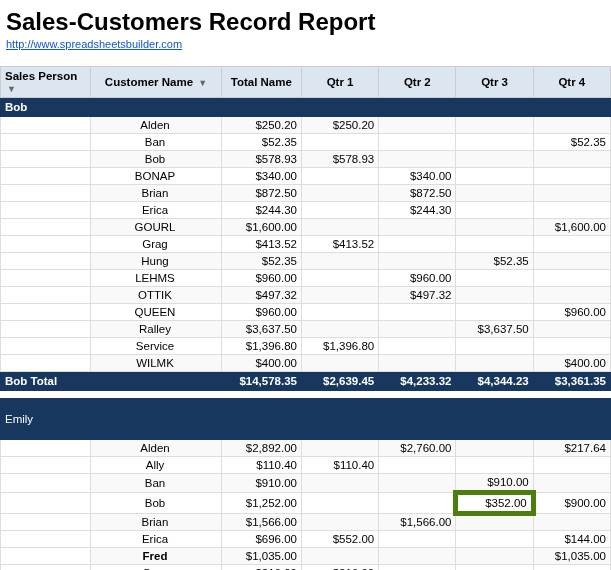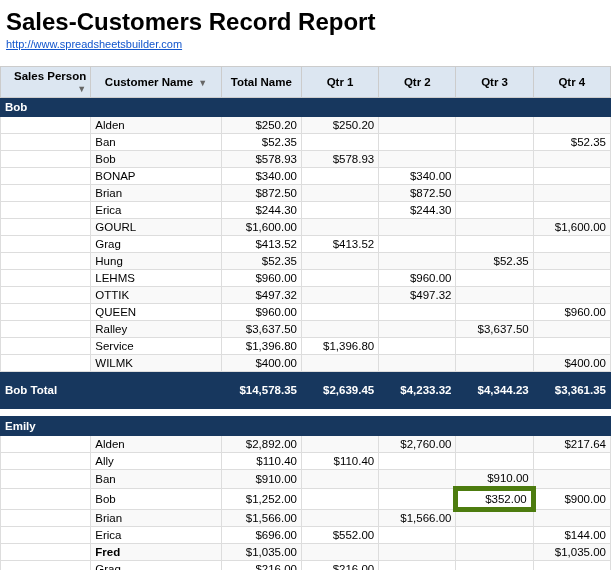--- a/index.html
+++ b/index.html
@@ -32,33 +32,33 @@
       font-size: 11.5px;
     }
     th {
       background: #fff;
       border: 1px solid #ccc;
       padding: 3px 4px;
       text-align: center;
       font-weight: bold;
       color: #000;
     }
-    th.left { text-align: right; }
+    th.left { text-align: left; }
     th .filter-arrow {
       font-size: 9px;
       color: #666;
       margin-left: 2px;
     }
     td {
       border: 1px solid #ddd;
       padding: 2px 4px;
       color: #000;
     }
     td.name-col {
-      text-align: left;
+      text-align: center;
       padding-right: 6px;
       color: #000;
     }
     td.num-col {
       text-align: right;
       padding-right: 4px;
     }
     .group-header td {
       background: #17375e;
       color: #fff;
@@ -255,28 +255,28 @@
       <td class="num-col" style="border:1px solid #ddd;"></td>
       <td class="num-col" style="border:1px solid #ddd;"></td>
       <td class="num-col" style="border:1px solid #ddd;"></td>
       <td class="num-col" style="border:1px solid #ddd;">$400.00</td>
     </tr>
       <tr class="group-total">
       <td colspan="2" class="label" style="background:#17375e;color:#fff;font-weight:bold;border:1px solid #17375e;padding:3px 4px;">Bob Total</td>
       <td style="background:#17375e;color:#fff;font-weight:bold;border:1px solid #17375e;padding:3px 4px;text-align:right;">$14,578.35</td>
       <td style="background:#17375e;color:#fff;font-weight:bold;border:1px solid #17375e;padding:3px 4px;text-align:right;">$2,639.45</td>
       <td style="background:#17375e;color:#fff;font-weight:bold;border:1px solid #17375e;padding:3px 4px;text-align:right;">$4,233.32</td>
-      <td style="background:#17375e;color:#fff;font-weight:bold;border:1px solid #17375e;padding:12px 4px;text-align:right;">$4,344.23</td>
+      <td style="background:#17375e;color:#fff;font-weight:bold;border:1px solid #17375e;padding:3px 4px;text-align:right;">$4,344.23</td>
       <td style="background:#17375e;color:#fff;font-weight:bold;border:1px solid #17375e;padding:3px 4px;text-align:right;">$3,361.35</td>
     </tr>
       <tr>
         <td colspan="7" style="height:8px;border:none;background:#fff;"></td>
       </tr>
       <tr class="group-header">
-    <td colspan="2" style="font-weight:bold;color:#fff;padding:3px 4px;">Emily</td>
+    <td colspan="2" style="font-weight:normal;color:#fff;padding:14px 4px;">Emily</td>
     <td style="background:#17375e;border:1px solid #17375e;"></td>
     <td style="background:#17375e;border:1px solid #17375e;"></td>
     <td style="background:#17375e;border:1px solid #17375e;"></td>
     <td style="background:#17375e;border:1px solid #17375e;"></td>
     <td style="background:#17375e;border:1px solid #17375e;"></td>
   </tr>
       <tr class="data-row">
       <td style="border:1px solid #ddd;background:#fff;"></td>
       <td class="name-col" style="border:1px solid #ddd;">Alden</td>
       <td class="num-col" style="border:1px solid #ddd;">$2,892.00</td>

